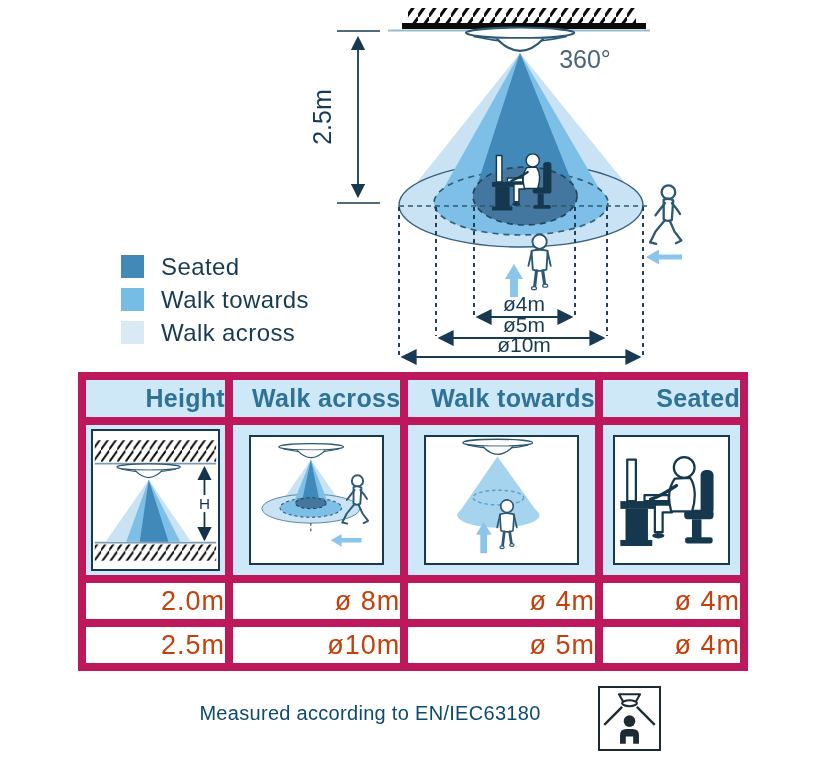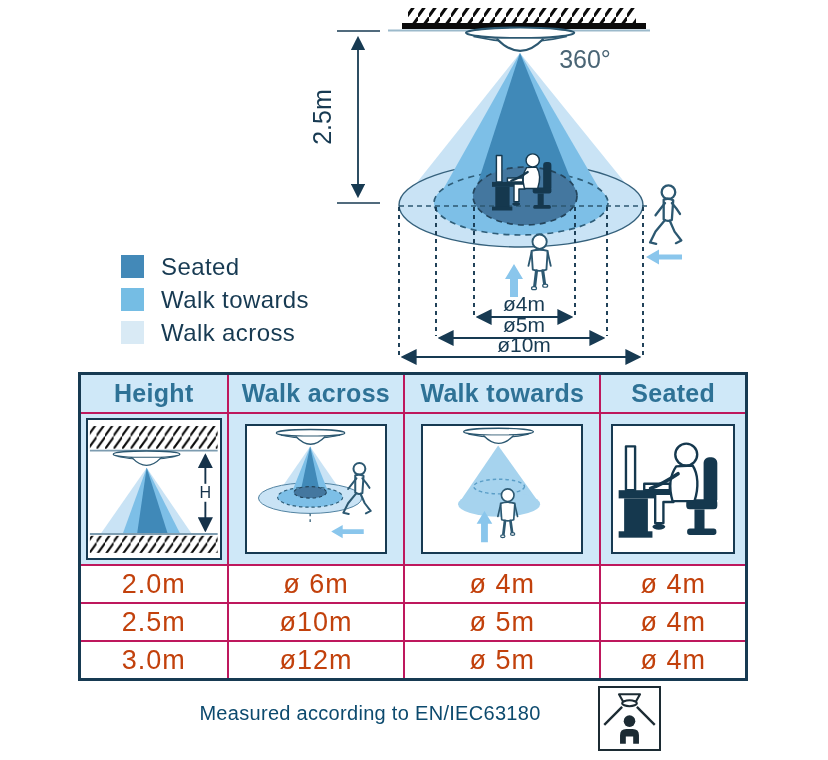--- a/index.html
+++ b/index.html
@@ -11,21 +11,21 @@
   .legend{position:absolute;left:121px;top:255px;}
   .legend-row{display:flex;align-items:center;height:23px;margin-bottom:10px;}
   .swatch{width:23px;height:23px;margin-right:17px;flex:0 0 auto;}
   .sw-seated{background:#4389b8;}
   .sw-towards{background:#75bde4;}
   .sw-across{background:#d9eaf5;}
   .legend-label{font-size:24px;color:#173a52;letter-spacing:.4px;white-space:nowrap;}
   
   .spec-table{position:absolute;left:78px;top:372px;width:670px;border-collapse:collapse;
               table-layout:fixed;border:3px solid #173a52;}
-  .spec-table th,.spec-table td{border:2px solid #be185d;text-align:center;vertical-align:middle;padding:0;}
+  .spec-table th,.spec-table td{border:8px solid #be185d;text-align:right;vertical-align:middle;padding:0;}
   .spec-table th{height:37px;background:#cfe8f8;color:#2e7296;font-size:25px;font-weight:bold;letter-spacing:.3px;}
   .col-h{width:22.2%;} .col-wa{width:26.5%;} .col-wt{width:29.4%;} .col-s{width:21.9%;}
   .img-row td{height:150px;background:#cfe8f8;}
   .img-box{background:#fff;border:2.5px solid #173a52;margin:10px 16px;height:126px;overflow:hidden;}
   .img-box svg{display:block;width:100%;height:100%;}
   td.cell-height .img-box{margin:4px 5px;height:138px;}
   td.cell-seated .img-box{margin:10px 10px;}
   .data-row td{height:36px;background:#fff;font-size:27px;color:#c2410c;letter-spacing:1px;}
   
   .footer{position:absolute;left:0;top:668px;width:828px;height:92px;}
@@ -236,33 +236,27 @@
       <td class="cell-seated">
         <div class="img-box">
           <svg viewBox="0 0 127 126" preserveAspectRatio="xMidYMid meet">
             <use href="#fig-seated" transform="translate(6,8) scale(0.97)"></use>
           </svg>
         </div>
       </td>
     </tr>
     <tr class="data-row">
       <td>2.0m</td>
-      <td>ø 6m</td>
+      <td>ø 8m</td>
       <td>ø 4m</td>
       <td>ø 4m</td>
     </tr>
     <tr class="data-row">
       <td>2.5m</td>
       <td>ø10m</td>
-      <td>ø 5m</td>
-      <td>ø 4m</td>
-    </tr>
-    <tr class="data-row">
-      <td>3.0m</td>
-      <td>ø12m</td>
       <td>ø 5m</td>
       <td>ø 4m</td>
     </tr>
   </tbody>
     </table>
 
   <div class="footer">
     <div class="footer-text">Measured according to EN/IEC63180</div>
     <div class="footer-icon-box">
       <svg viewBox="0 0 56 58">

